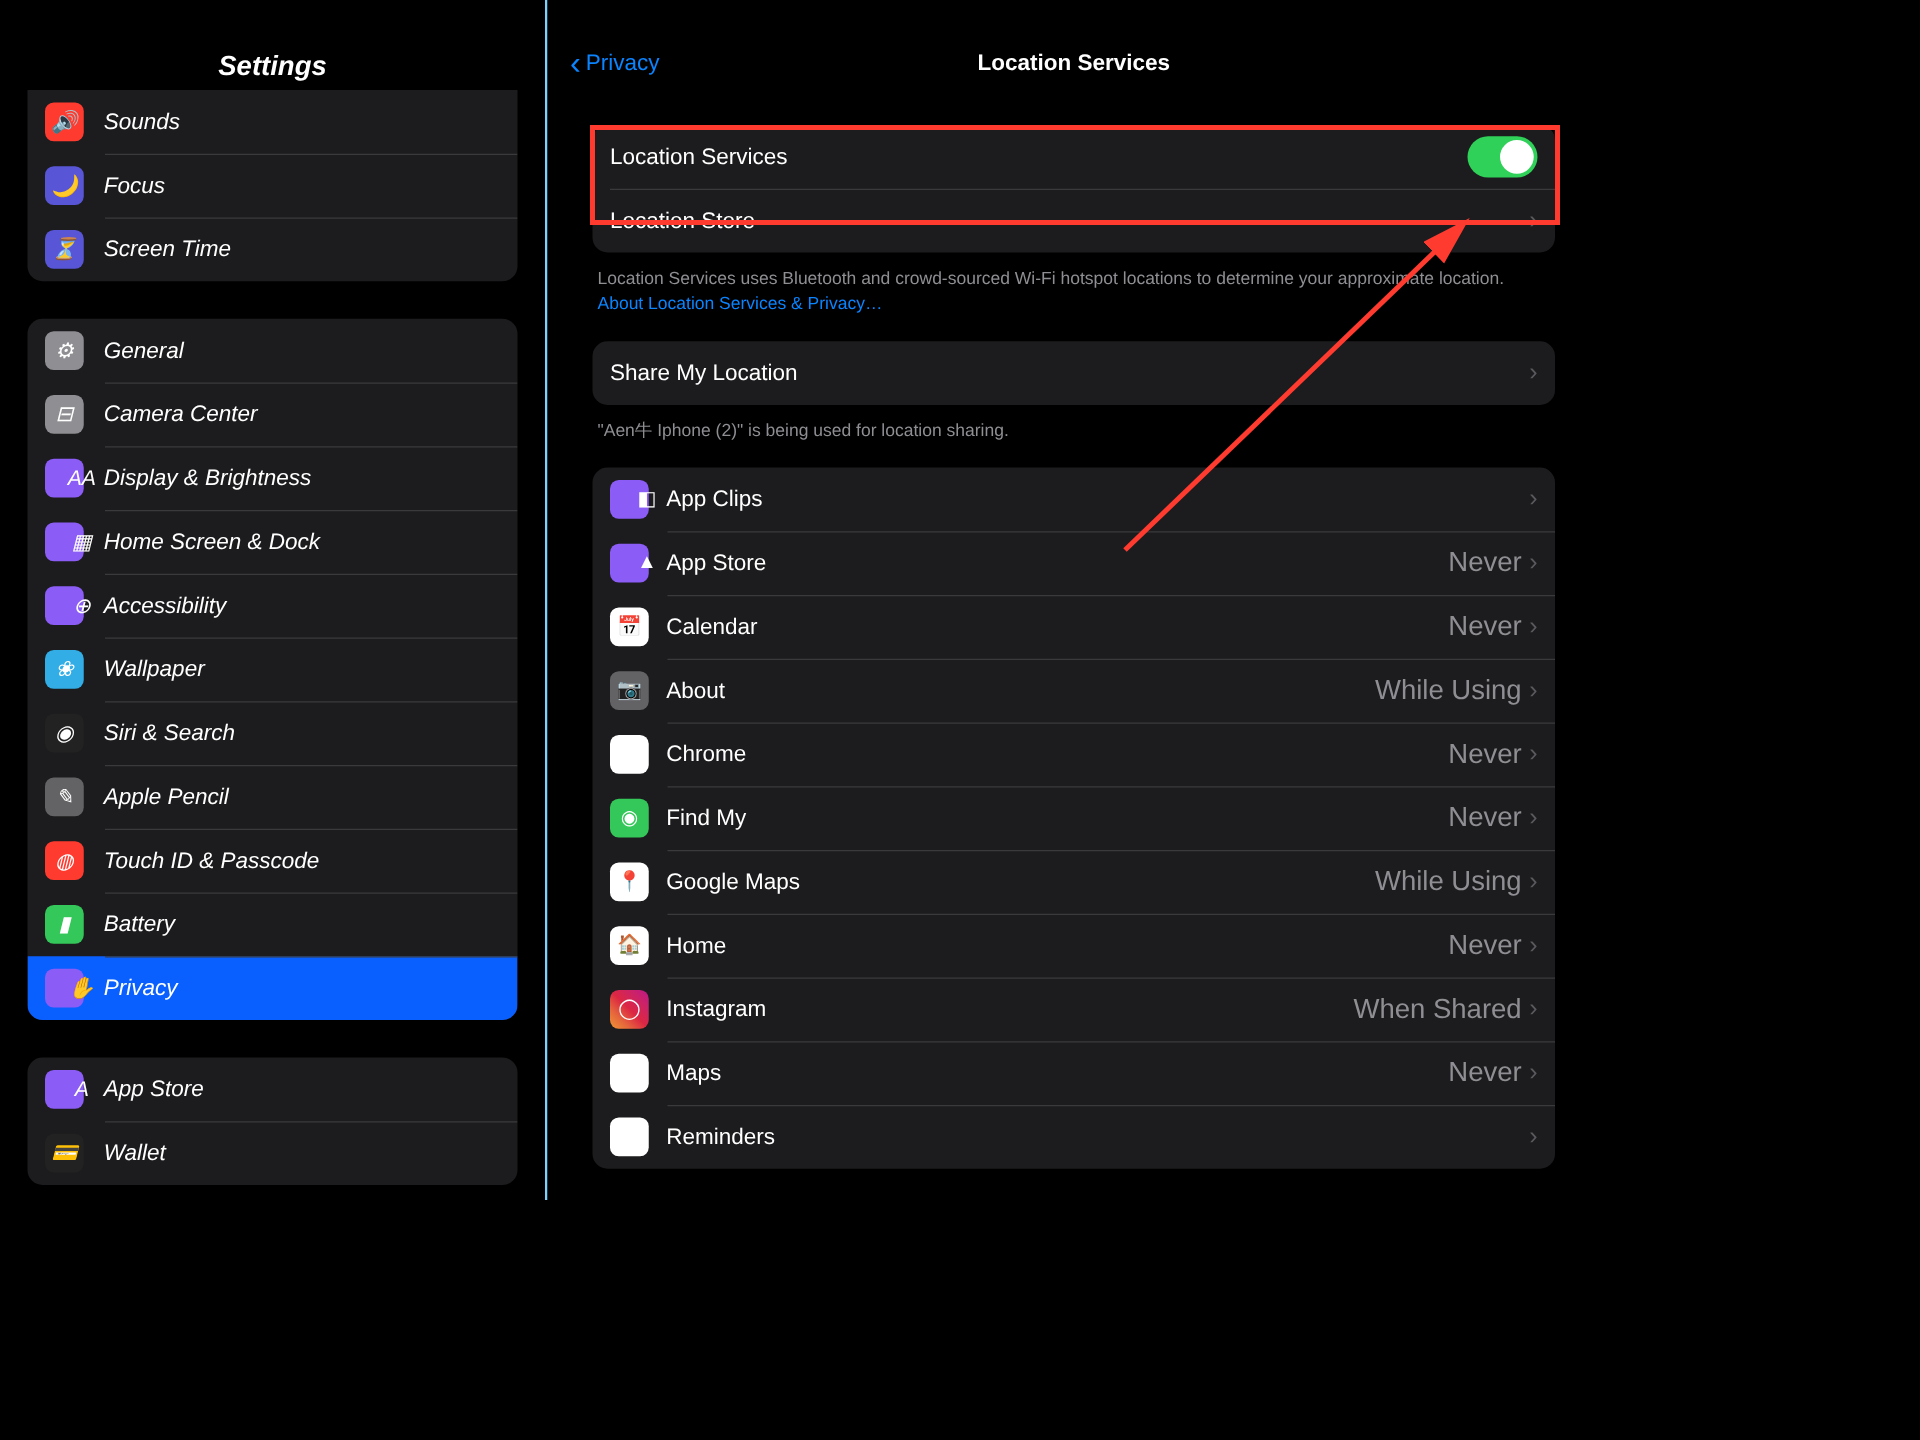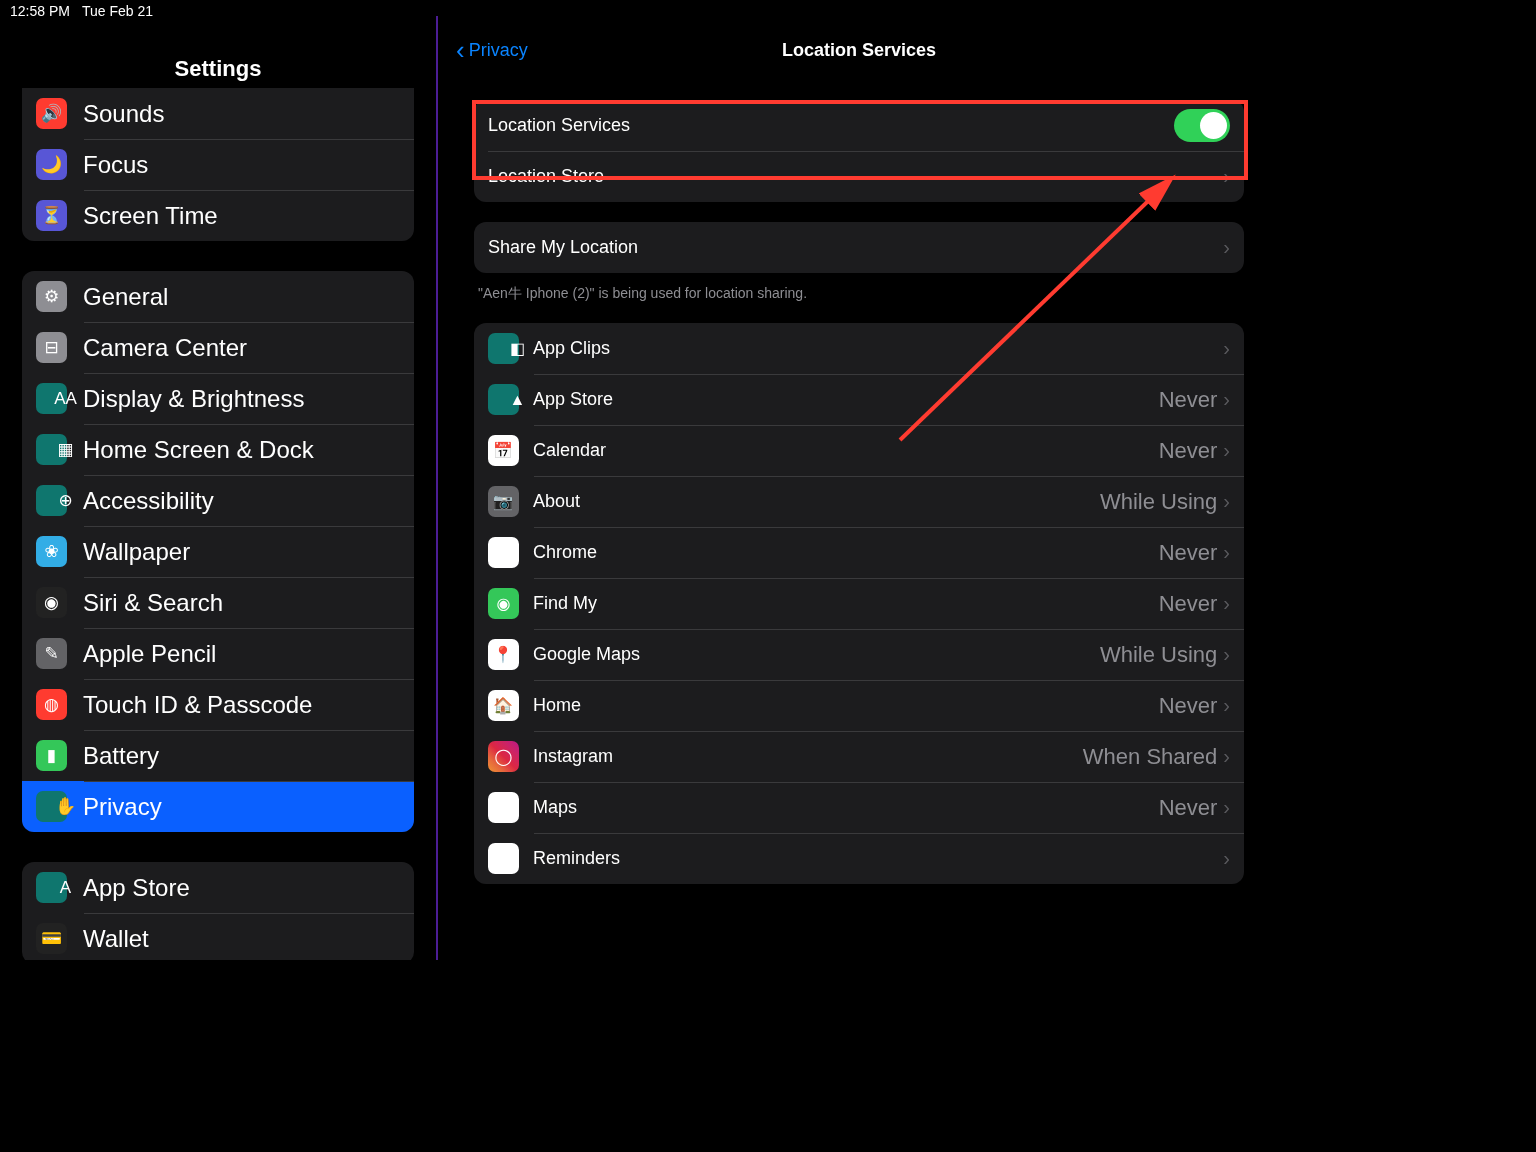--- a/index.html
+++ b/index.html
@@ -17,22 +17,22 @@
     padding: 0 10px; font-size: 14px; color: #fff;
   }
   .statusbar .left { display: flex; gap: 12px; }
   .statusbar .right { display: flex; align-items: center; gap: 6px; }
   .battery-outline { display:inline-block; width:24px; height:12px; border:1px solid #ff3b30; border-radius:3px; position:relative; }
   .battery-outline::after { content:""; position:absolute; right:-4px; top:3px; width:3px; height:5px; background:#ff3b30; border-radius:1px; }
   .battery-level { position:absolute; left:1px; top:1px; bottom:1px; width:6%; background:#ff3b30; border-radius:1px; }
 
   
   .sidebar {
-    position: absolute; left:0; top:16px; bottom:0; width:438px;
-    background: #000; border-right: 2px solid #4c1d95;
+    position: absolute; left:0; top:0; bottom:0; width:438px;
+    background: #000; border-right: 2px solid #7dd3fc; font-style: italic;
   }
   .sidebar-title {
     text-align:center; font-size:22px; font-weight:600; margin-top:40px;
     margin-bottom:18px;
   }
   .sidebar-scroll { position:absolute; top:72px; bottom:0; left:0; right:0; overflow:hidden; }
   .group {
     margin: 0 22px 30px 22px;
     background: #1c1c1e; border-radius: 12px; overflow:hidden;
   }
@@ -44,21 +44,21 @@
   .row + .row::before {
     content:""; position:absolute; top:0; left:62px; right:0; height:1px;
     background:#3a3a3c;
   }
   .row.sel { background:#0a60ff; }
   .row .ic {
     width:31px; height:31px; border-radius:7px; margin-right:16px;
     display:flex; align-items:center; justify-content:center; font-size:17px;
     flex-shrink:0;
   }
-  .row .label { font-size:24px; }
+  .row .label { font-size:18px; }
 
   .main {
     position:absolute; left:438px; right:0; top:0; bottom:0;
     background:#000;
   }
   .nav {
     height:60px; display:flex; align-items:center; justify-content:center;
     position:relative; margin-top:20px;
   }
   .back {
@@ -113,21 +113,21 @@
   }
   .annot-arrow {
     position:absolute; pointer-events:none;
   }
 
   
   .bg-red    { background:#ff3b30; }
   .bg-purple { background:#5856d6; }
   .bg-gray   { background:#8e8e93; }
   .bg-graydk { background:#636366; }
-  .bg-blue   { background:#0f766e;padding-left:28px; }
+  .bg-blue   { background:#8b5cf6;padding-left:28px; }
   .bg-green  { background:#34c759; }
   .bg-white  { background:#fff; }
   .bg-cyan   { background:#32ade6; }
   .bg-pink   { background:linear-gradient(45deg,#f09433,#e6683c,#dc2743,#cc2366,#bc1888); }
   .bg-black  { background:#222; }
 </style>
 </head>
 <body>
 
 <div class="statusbar">
@@ -244,20 +244,23 @@
         </div>
         <div class="mrow">
           <div class="leftpart">
             <div class="label">Location Store</div>
           </div>
           <div class="rightpart">
             <span class="chev-r">›</span>
           </div>
         </div>
       </div>
+    <div class="footer">
+      <span>Location Services uses Bluetooth and crowd-sourced Wi-Fi hotspot locations to determine your approximate location. </span><a href="#">About Location Services &amp; Privacy…</a>
+    </div>
 
     <div class="mgroup" id="mg-share">
         <div class="mrow">
           <div class="leftpart">
             <div class="label">Share My Location</div>
           </div>
           <div class="rightpart">
             <span class="chev-r">›</span>
           </div>
         </div>

